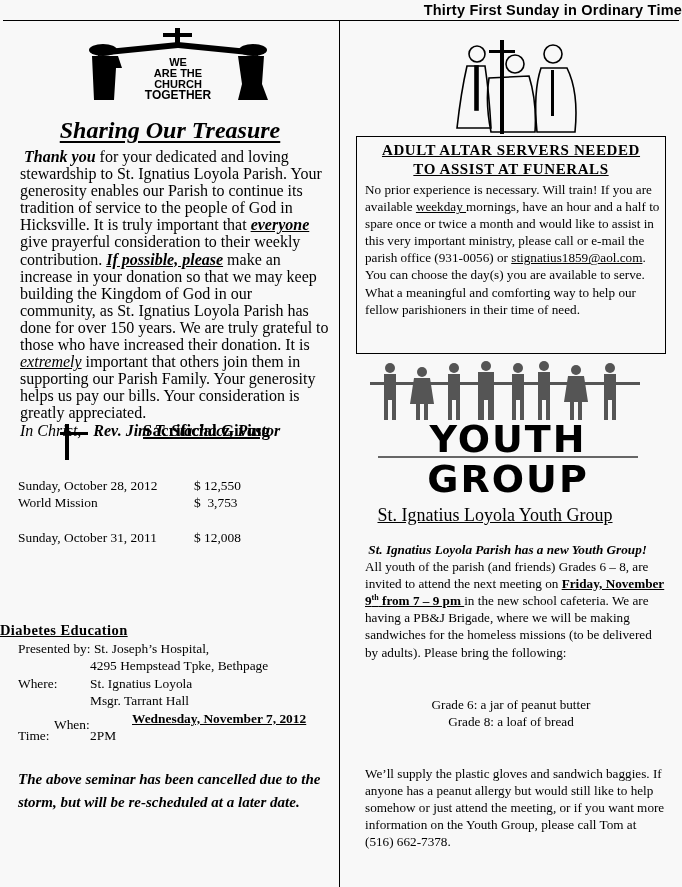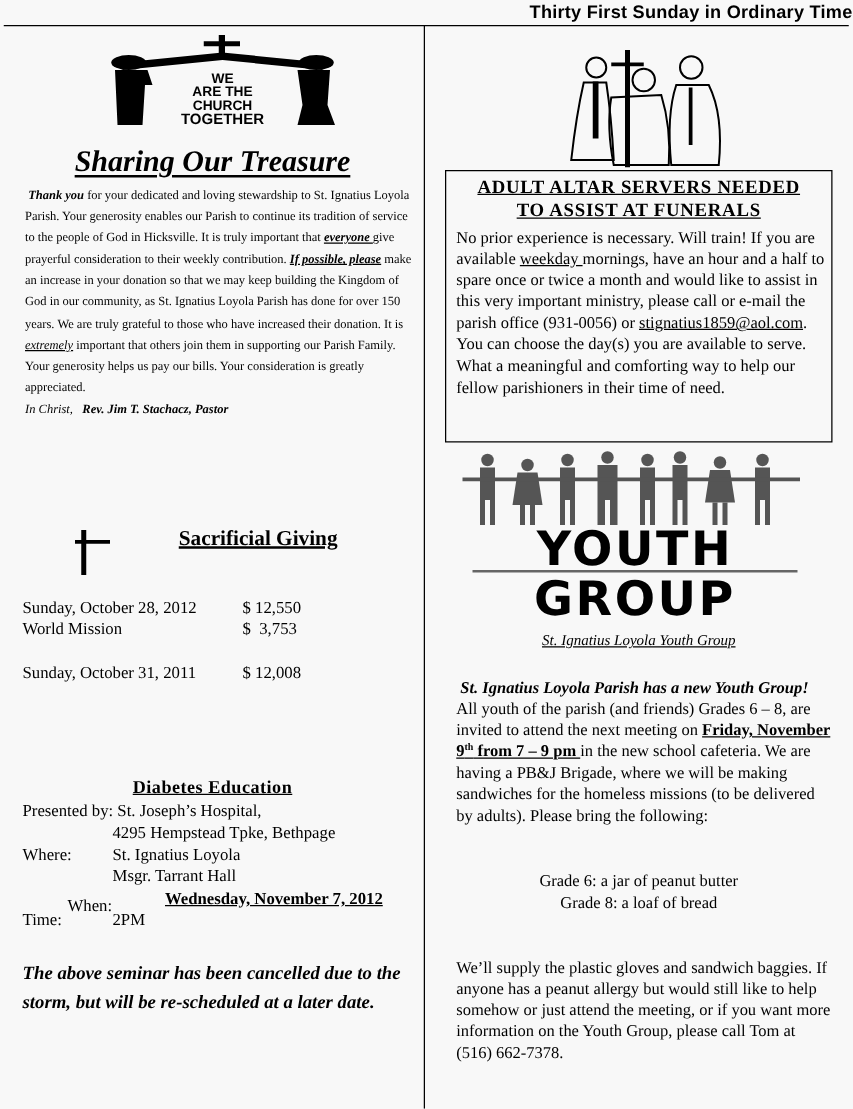--- a/index.html
+++ b/index.html
@@ -17,36 +17,36 @@
 
   
   .logo-together { position: absolute; left: 78px; top: 28px; width: 200px; height: 78px; }
   .title-treasure {
     position: absolute; left: 0; top: 116px; width: 340px; text-align: center;
     font-family: "Liberation Serif", serif; font-style: italic; font-weight: bold; font-size: 24px;
     line-height: 28px;
   }
   .title-treasure span { text-decoration: underline; text-decoration-thickness: 2px; text-underline-offset: 3px; }
   .treasure-body {
-    position: absolute; left: 20px; top: 148px; width: 310px; font-size: 10px; line-height: 17.1px;
+    position: absolute; left: 20px; top: 148px; width: 310px; font-size: 16px; line-height: 17.1px;
     text-align: left;
   }
   .treasure-body b, .treasure-body i { }
   .sig { font-style: italic; }
 
   .cross-icon { position: absolute; left: 60px; top: 424px; width: 30px; height: 36px; }
   .sg-title {
     position: absolute; left: 143px; top: 421px; font-size: 17px; font-weight: bold; text-decoration: underline;
     text-decoration-thickness: 1.5px;
   }
   .giving-row { position: absolute; left: 18px; font-size: 13.4px; line-height: 17px; }
   .giving-amount { position: absolute; left: 194px; font-size: 13.4px; line-height: 17px; white-space: pre; }
 
   .diab-title {
-    position: absolute; left: 0; top: 622px; width: 340px; text-align: center; font-size: 14.5px; font-weight: bold;
+    position: absolute; left: 0; top: 622px; width: 340px; font-size: 14.5px; font-weight: bold;
     text-decoration: underline; letter-spacing: 0.4px;
   }
   .diab-label { position: absolute; left: 18px; font-size: 13.4px; line-height: 17px; }
   .diab-value { position: absolute; left: 90px; font-size: 13.4px; line-height: 17px; }
   .diab-value.bold { font-weight: bold; text-decoration: underline; margin-left: 42px; }
 
   .cancel-note {
     position: absolute; left: 18px; top: 768px; width: 318px; font-size: 15px; font-weight: bold; font-style: italic;
     line-height: 23px;
   }
@@ -61,23 +61,22 @@
     letter-spacing: 0.6px; line-height: 19px;
   }
   .servers-title span { text-decoration: underline; }
   .servers-body {
     position: absolute; left: 365px; top: 181px; width: 300px; font-size: 13.2px; line-height: 17.1px;
   }
   .u { text-decoration: underline; }
 
   .youth-logo { position: absolute; left: 360px; top: 360px; width: 296px; height: 136px; }
   .youth-caption {
-    position: absolute; left: 340px; top: 505px; width: 342px; text-align: center; font-size: 12px;
+    position: absolute; left: 324px; top: 505px; width: 342px; text-align: center; font-size: 18px;
     text-decoration: underline;
-    font-style: italic;
   }
   .youth-body {
     position: absolute; left: 365px; top: 541px; width: 300px; font-size: 13.2px; line-height: 17.1px;
   }
   .youth-list {
     position: absolute; left: 340px; top: 696px; width: 342px; text-align: center; font-size: 13.2px; line-height: 17px;
   }
   .youth-contact {
     position: absolute; left: 365px; top: 765px; width: 300px; font-size: 13.2px; line-height: 17.1px;
   }

